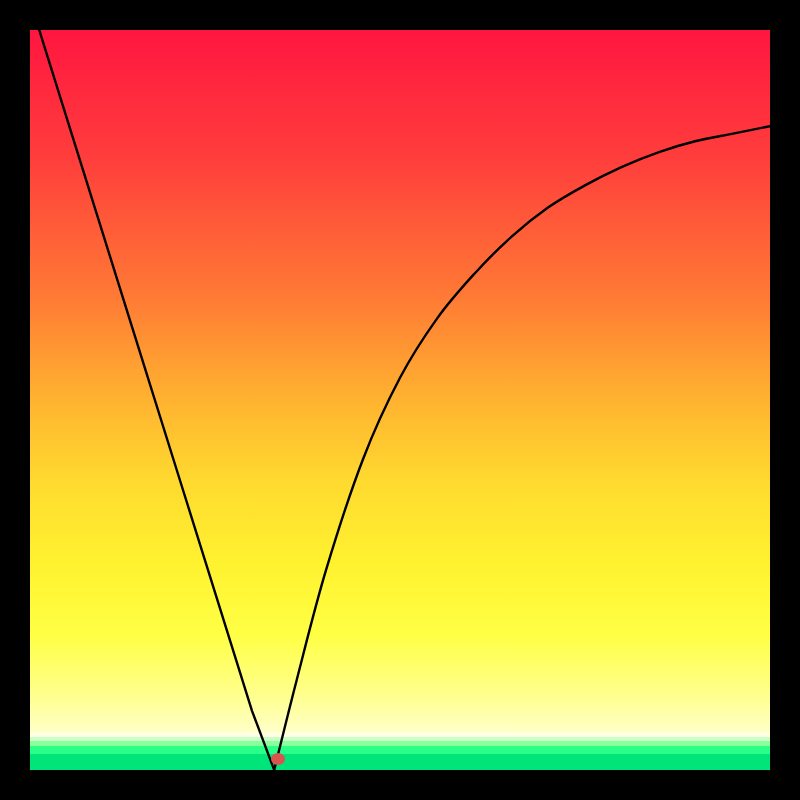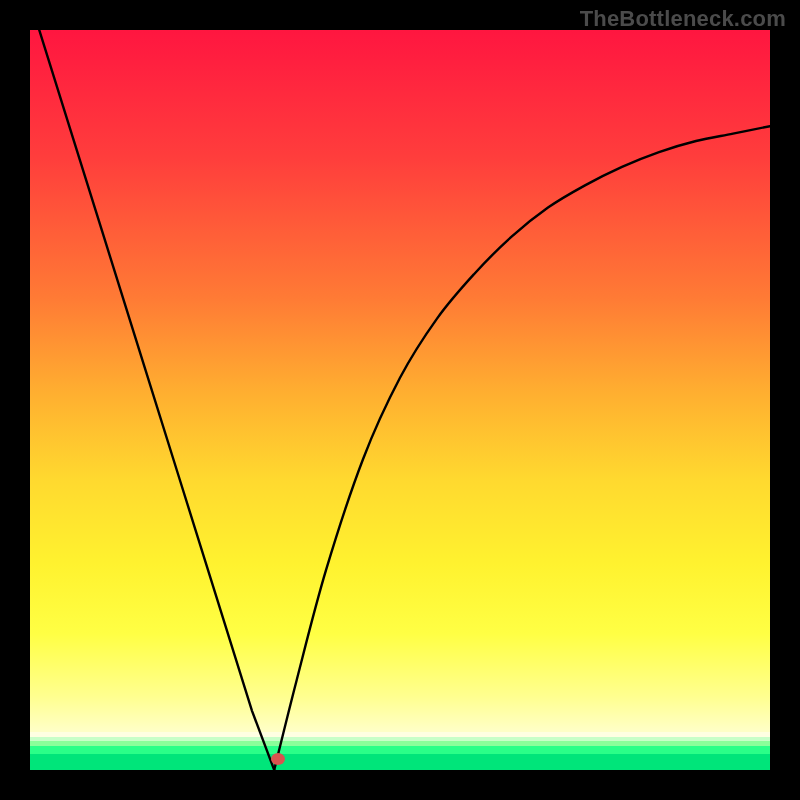--- a/index.html
+++ b/index.html
@@ -95,21 +95,20 @@
     border-radius: 50% / 50%;
     background: #d9534f;
     z-index: 4;
     transform: translate(-50%, -50%);
   }
 </style>
 </head>
 <body>
 
 <div class="frame">
-  <div class="watermark">TheBottleneck.com</div>
 
   <div class="plot">
     <div class="band band-main"></div>
     <div class="band band-yellowwhite"></div>
     <div class="band band-greenlight"></div>
     <div class="band band-greenmid"></div>
     <div class="band band-greendeep"></div>
     <div class="band band-greenbase"></div>
 
     <svg class="curve" viewBox="0 0 740 740" preserveAspectRatio="none">

